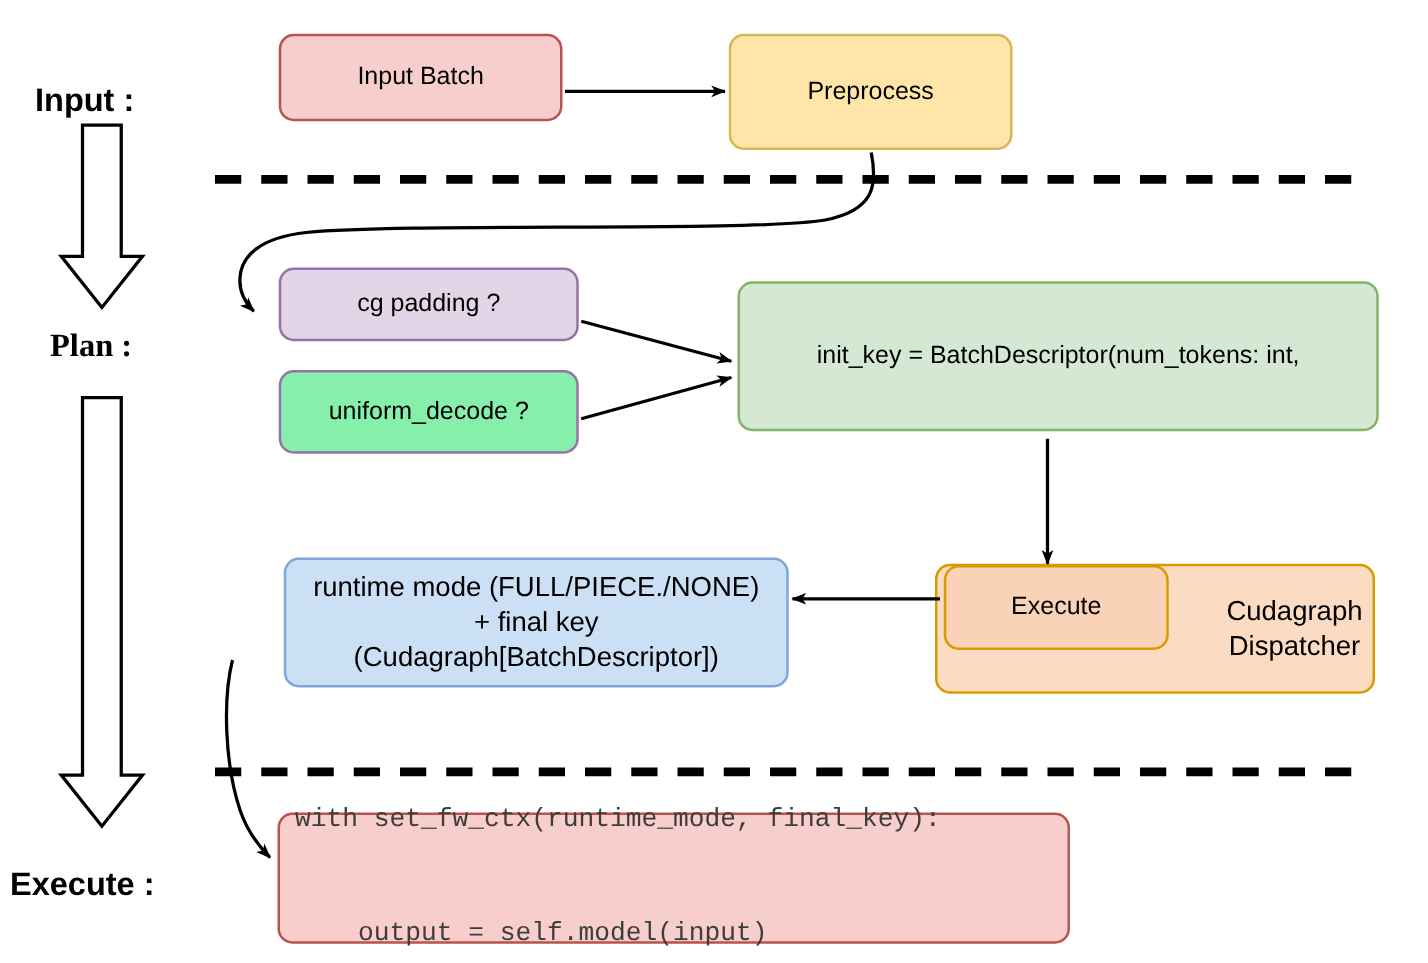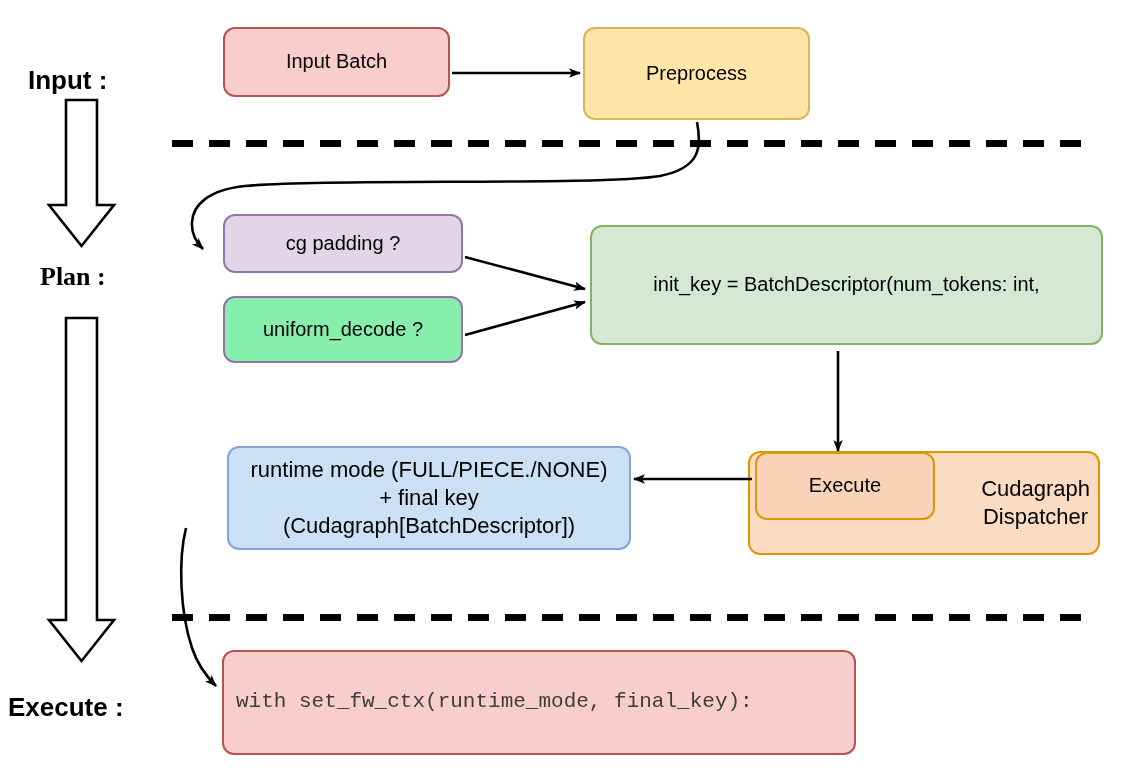--- a/index.html
+++ b/index.html
@@ -162,20 +162,21 @@
     </div>
   </div>
 
   <div class="node n-dispatch">
     <span class="txt">Execute</span>
   </div>
 
   <div class="node n-code">
     <div>
       <span class="txt">with set_fw_ctx(runtime_mode, final_key):</span>
+      <span class="txt">    output = self.model(input)</span>
     </div>
   </div>
 
   <svg id="wires" viewBox="0 0 1142 770">
     <defs>
       <marker id="arrow" markerWidth="12" markerHeight="10" refX="11" refY="5" orient="auto" markerUnits="userSpaceOnUse">
         <path d="M0,0.3 L12,5 L0,9.7 L3,5 Z" fill="#000000"></path>
       </marker>
     </defs>
 

